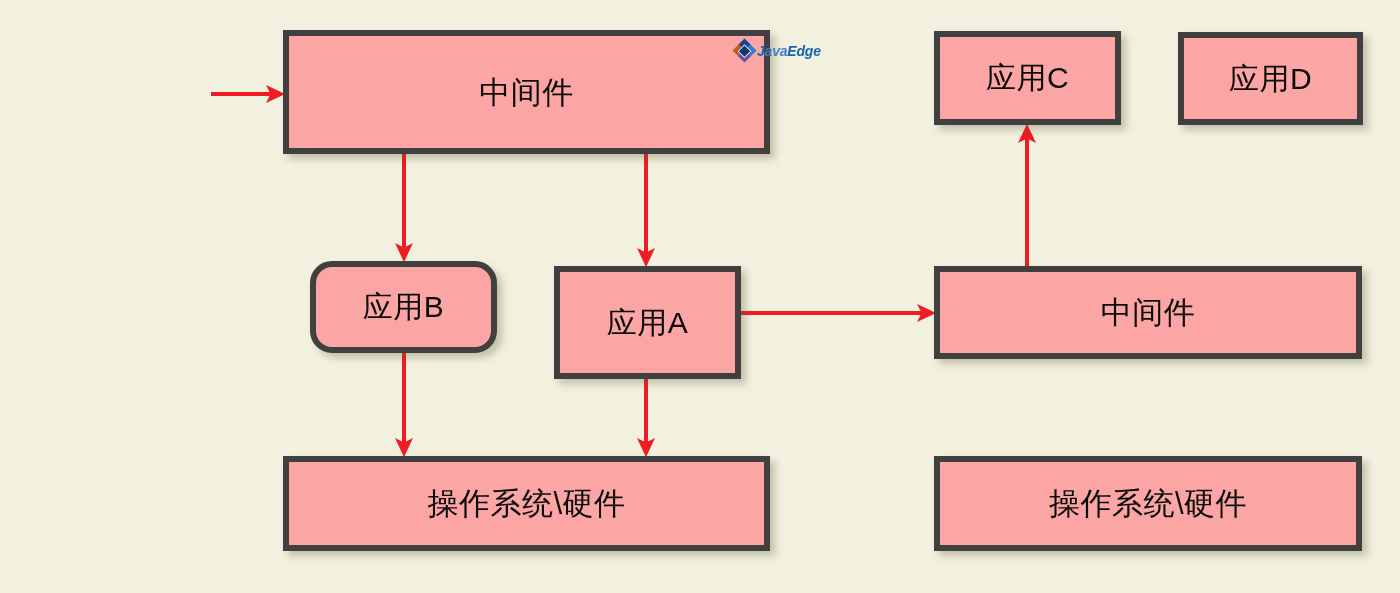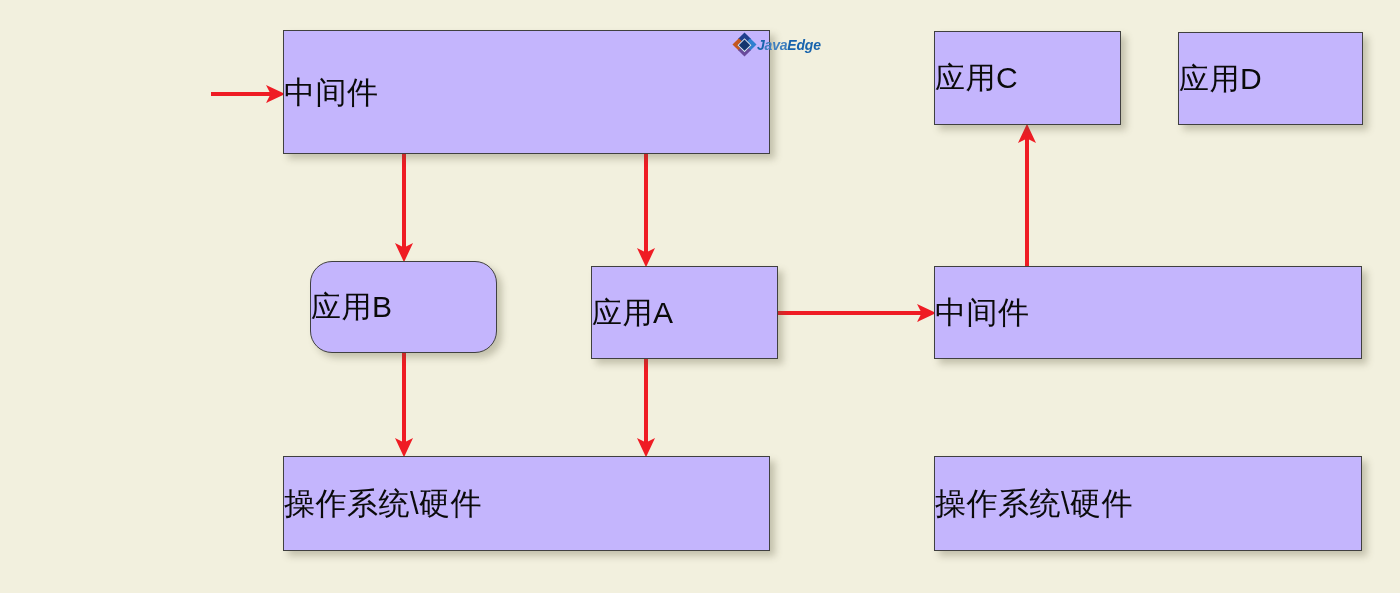--- a/index.html
+++ b/index.html
@@ -12,25 +12,26 @@
   }
   #canvas {
     position: relative;
     width: 1400px;
     height: 593px;
     background: #f2f0de;
     overflow: hidden;
   }
   .node {
     position: absolute;
-    background: #c4b5fd;
-    border: 1px solid #404040;
+    background: #fca5a5;
+    border: 6px solid #404040;
     box-sizing: border-box;
     display: flex;
     align-items: center;
+    justify-content: center;
     box-shadow: 5px 5px 7px rgba(90, 85, 60, 0.30);
     z-index: 3;
   }
   .node .label {
     font-size: 30px;
     color: #0a0a0a;
     letter-spacing: 0.5px;
     line-height: 1;
     white-space: nowrap;
   }
@@ -132,21 +133,21 @@
 
 
   <div class="node big" style="left:283px; top:30px; width:487px; height:124px;">
     <span class="label">中间件</span>
   </div>
 
   <div class="node" style="left:310px; top:261px; width:187px; height:92px;border-radius:22px;">
     <span class="label">应用B</span>
   </div>
 
-  <div class="node" style="left:554px; top:266px; width:187px; height:93px;margin-left:37px;">
+  <div class="node" style="left:554px; top:266px; width:187px; height:113px;">
     <span class="label">应用A</span>
   </div>
 
   <div class="node big" style="left:283px; top:456px; width:487px; height:95px;">
     <span class="label">操作系统\硬件</span>
   </div>
 
   <div class="node" style="left:934px; top:31px; width:187px; height:94px;">
     <span class="label">应用C</span>
   </div>
@@ -156,21 +157,21 @@
   </div>
 
   <div class="node big" style="left:934px; top:266px; width:428px; height:93px;">
     <span class="label">中间件</span>
   </div>
 
   <div class="node big" style="left:934px; top:456px; width:428px; height:95px;">
     <span class="label">操作系统\硬件</span>
   </div>
 
-  <div class="watermark" style="left:736px; top:36px;">
+  <div class="watermark" style="left:736px; top:42px;">
     <span class="wm-logo">
       <i class="a"></i>
         <i class="b"></i>
         <i class="c"></i>
         <i class="d"></i>
         <i class="e"></i>
     </span>
     <span class="wm-text">
       <span class="j">J</span><span class="ava">ava</span><span class="edge">Edge</span>
     </span>

